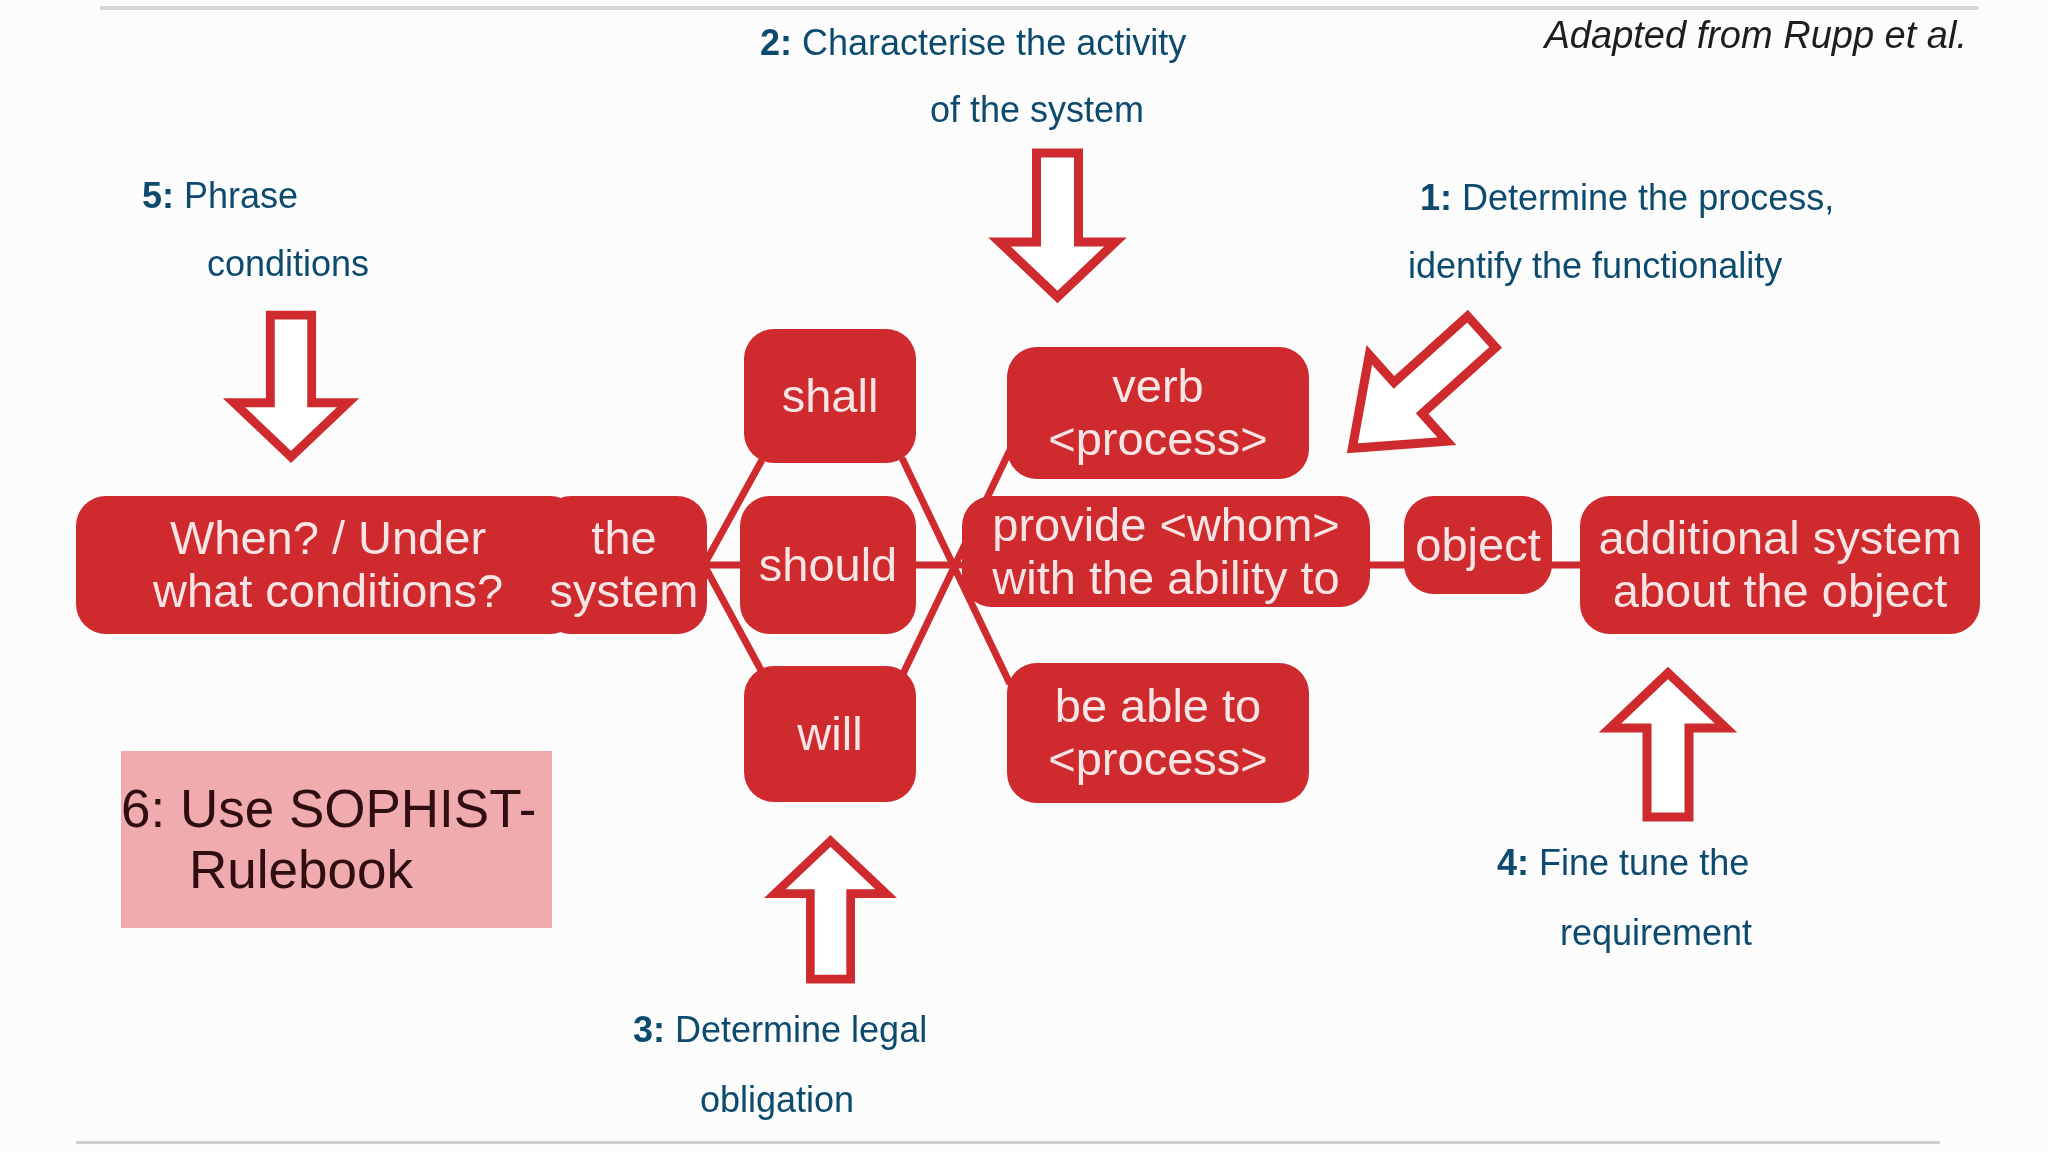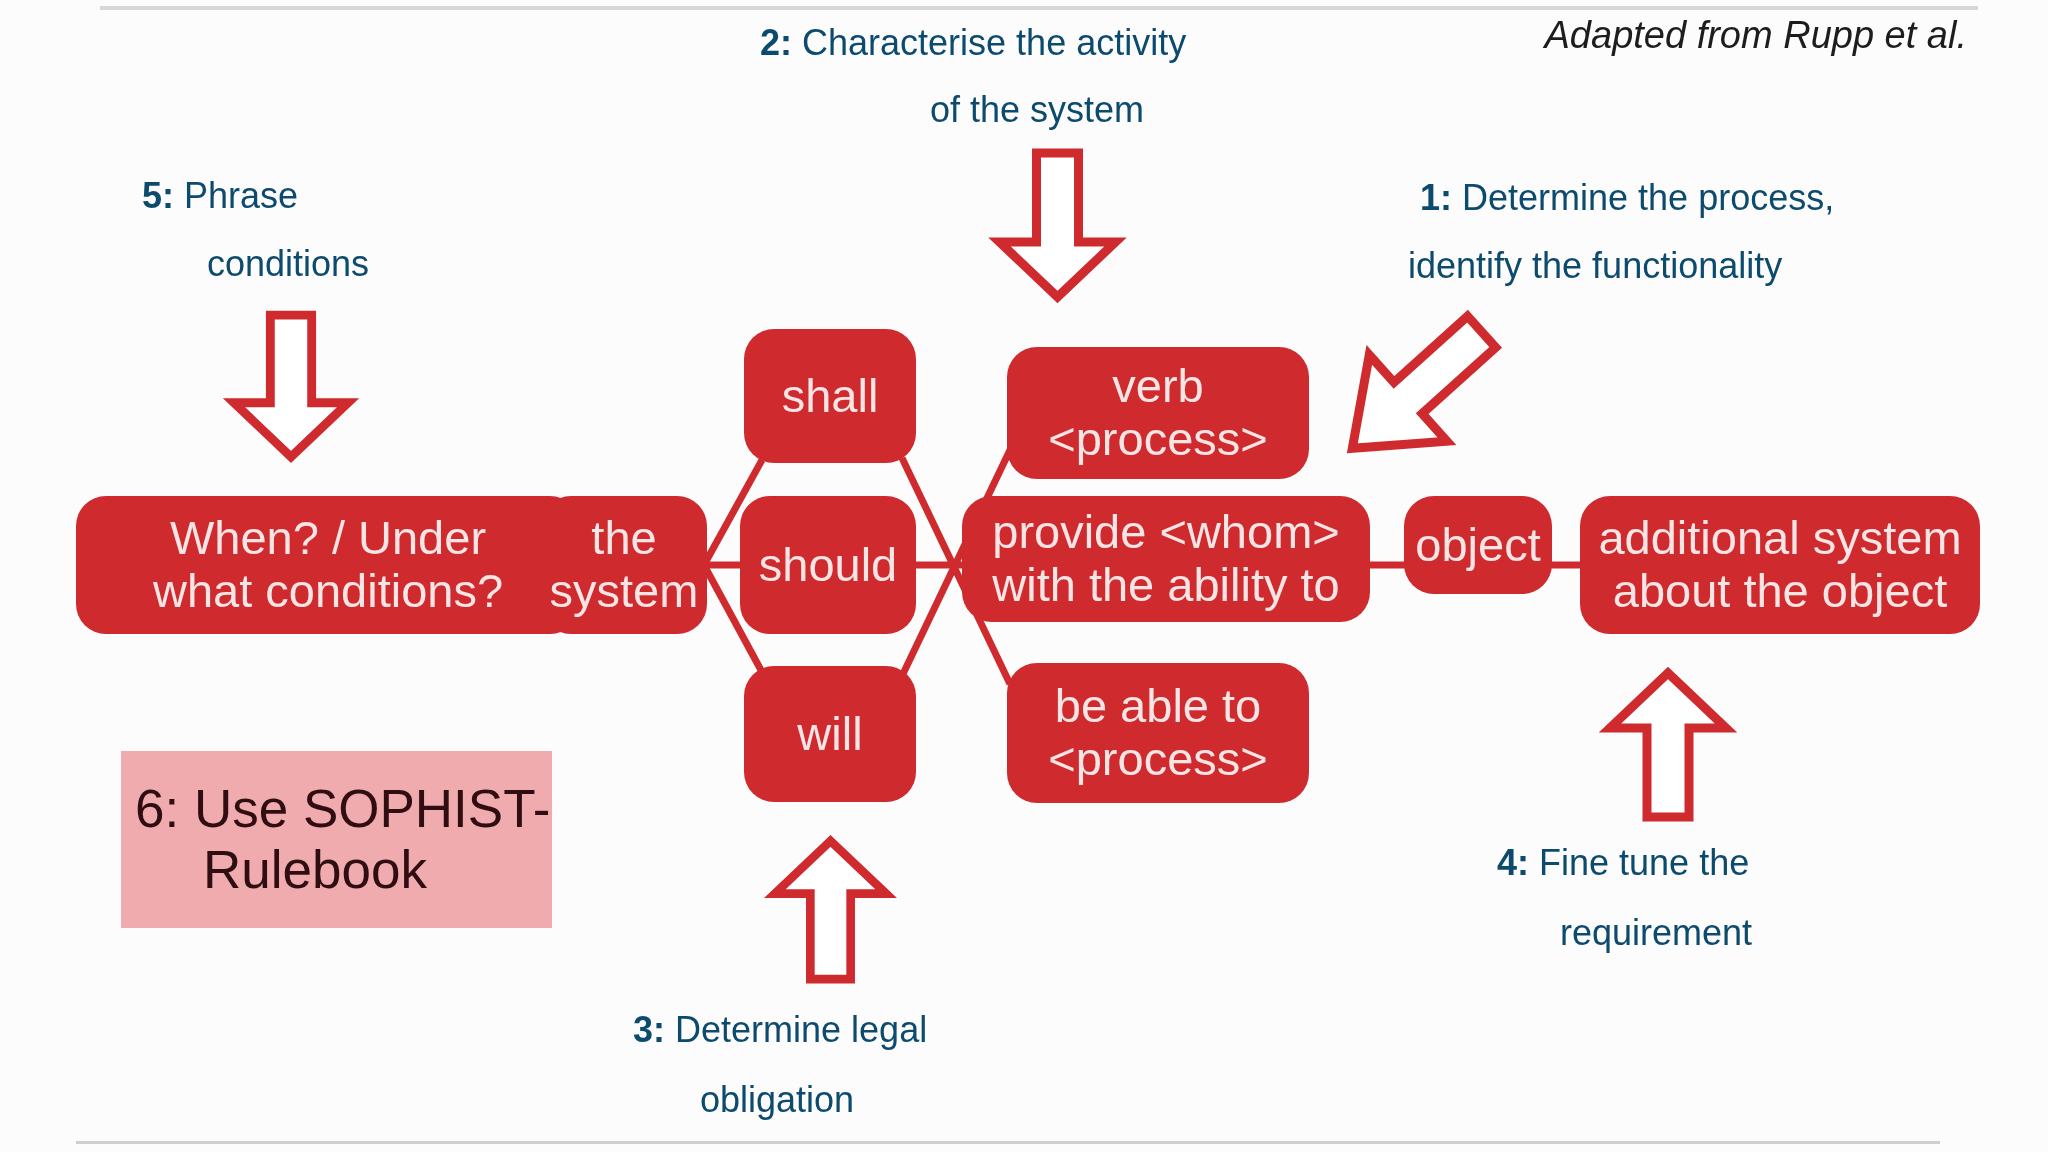--- a/index.html
+++ b/index.html
@@ -15,21 +15,21 @@
   
   .rbox{
     position:absolute;border-radius:30px;background:#cf2a2e;
     color:#f7e4e4;display:flex;flex-direction:column;align-items:center;justify-content:center;
     font-size:47px;line-height:1.12;text-align:center;letter-spacing:0px;
   }
   
   #sophist-box{
     position:absolute;left:121px;top:751px;width:431px;height:177px;
     background:#efabae;color:#2f0d10;font-size:53px;line-height:1.15;
-    display:flex;flex-direction:column;justify-content:center;padding-left:14px;box-sizing:border-box;
+    display:flex;flex-direction:column;justify-content:center;box-sizing:border-box;
   }
   #sophist-box .l2{padding-left:68px;}
 
   
   .note{position:absolute;color:#0c4a6e;font-size:36px;line-height:1.0;white-space:nowrap;}
   .note .num{font-weight:bold;}
   .credit{
     position:absolute;right:81px;top:14px;color:#1d1d1d;
     font-size:38px;font-style:italic;white-space:nowrap;
   }
@@ -78,21 +78,21 @@
 
 <div class="rbox" style="left:744px;top:666px;width:172px;height:136px;">
   <div>will</div>
 </div>
 
 <div class="rbox" style="left:1007px;top:327px;width:302px;height:132px;margin-top:20px;">
   <div>verb</div>
   <div>&lt;process&gt;</div>
 </div>
 
-<div class="rbox" style="left:962px;top:496px;width:408px;height:126px;">
+<div class="rbox" style="left:962px;top:496px;width:408px;height:111px;">
   <div>provide &lt;whom&gt;</div>
   <div>with the ability to</div>
 </div>
 
 <div class="rbox" style="left:1007px;top:663px;width:302px;height:140px;">
   <div>be able to</div>
   <div>&lt;process&gt;</div>
 </div>
 
 <div class="rbox" style="left:1404px;top:496px;width:148px;height:98px;">

